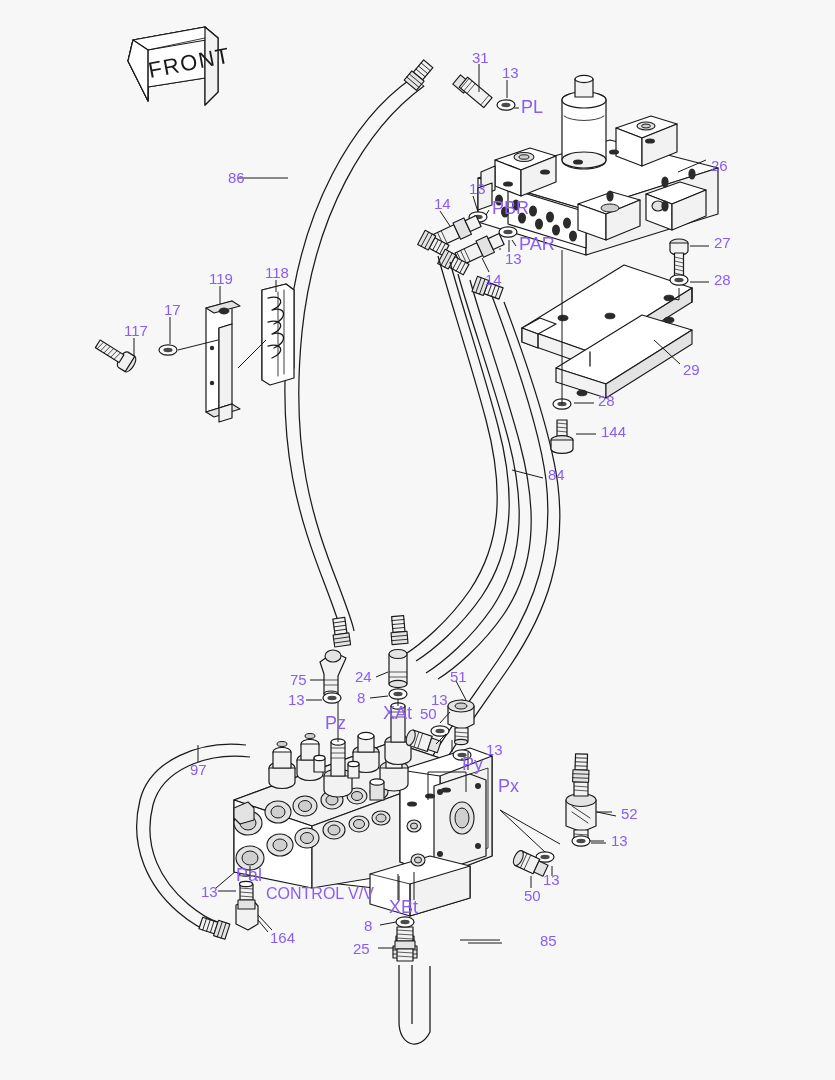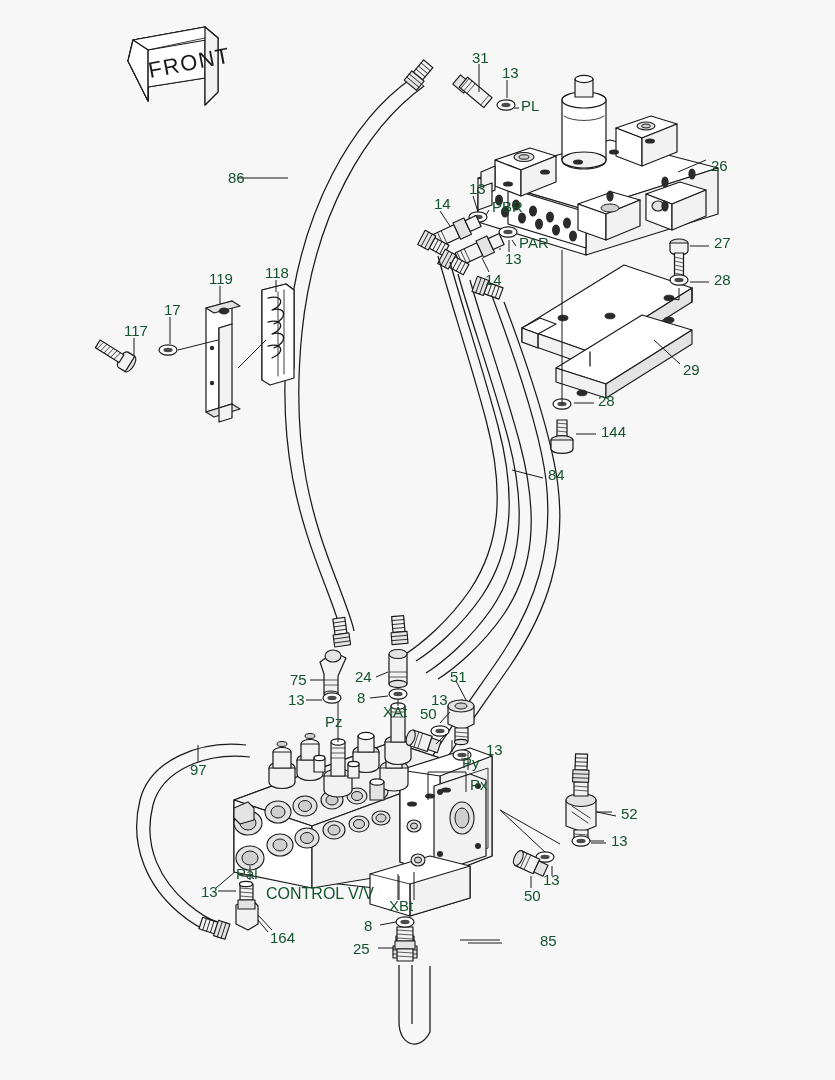--- a/index.html
+++ b/index.html
@@ -9,26 +9,26 @@
     position:relative;
     width:835px;height:1080px;
     background:#f7f7f7;
     overflow:hidden;
   }
   #sheet svg{position:absolute;left:0;top:0;}
   .lbl{
     position:absolute;
     font-family:"Liberation Sans",sans-serif;
     font-size:15px;
-    color:#14532d;
+    color:#8b5cf6;
     white-space:nowrap;
     letter-spacing:0px;
     line-height:1;
   }
-  .lbl.port{font-size:15px;}
+  .lbl.port{font-size:18px;}
   .lbl.ctrl{font-size:16px;}
 </style>
 </head>
 <body>
 
 <div id="sheet">
 
   <svg width="835" height="1080" viewBox="0 0 835 1080">
     <defs>
       <style>
@@ -758,21 +758,21 @@
   <div class="lbl" style="left:355px;top:669px;">24</div>
   <div class="lbl" style="left:288px;top:692px;">13</div>
   <div class="lbl" style="left:357px;top:690px;">8</div>
   <div class="lbl port" style="left:325px;top:714px;">Pz</div>
   <div class="lbl port" style="left:383px;top:704px;">XAt</div>
   <div class="lbl" style="left:450px;top:669px;">51</div>
   <div class="lbl" style="left:431px;top:692px;">13</div>
   <div class="lbl" style="left:420px;top:706px;">50</div>
   <div class="lbl" style="left:486px;top:742px;">13</div>
   <div class="lbl port" style="left:462px;top:755px;">Py</div>
-  <div class="lbl port" style="left:470px;top:777px;">Px</div>
+  <div class="lbl port" style="left:498px;top:777px;">Px</div>
   <div class="lbl" style="left:190px;top:762px;">97</div>
   <div class="lbl" style="left:621px;top:806px;">52</div>
   <div class="lbl" style="left:611px;top:833px;">13</div>
   <div class="lbl" style="left:543px;top:872px;">13</div>
   <div class="lbl" style="left:524px;top:888px;">50</div>
   <div class="lbl port" style="left:236px;top:866px;">Pal</div>
   <div class="lbl" style="left:201px;top:884px;">13</div>
   <div class="lbl ctrl" style="left:266px;top:886px;text-align:center;">CONTROL V/V</div>
   <div class="lbl port" style="left:389px;top:898px;">XBt</div>
   <div class="lbl" style="left:270px;top:930px;">164</div>

